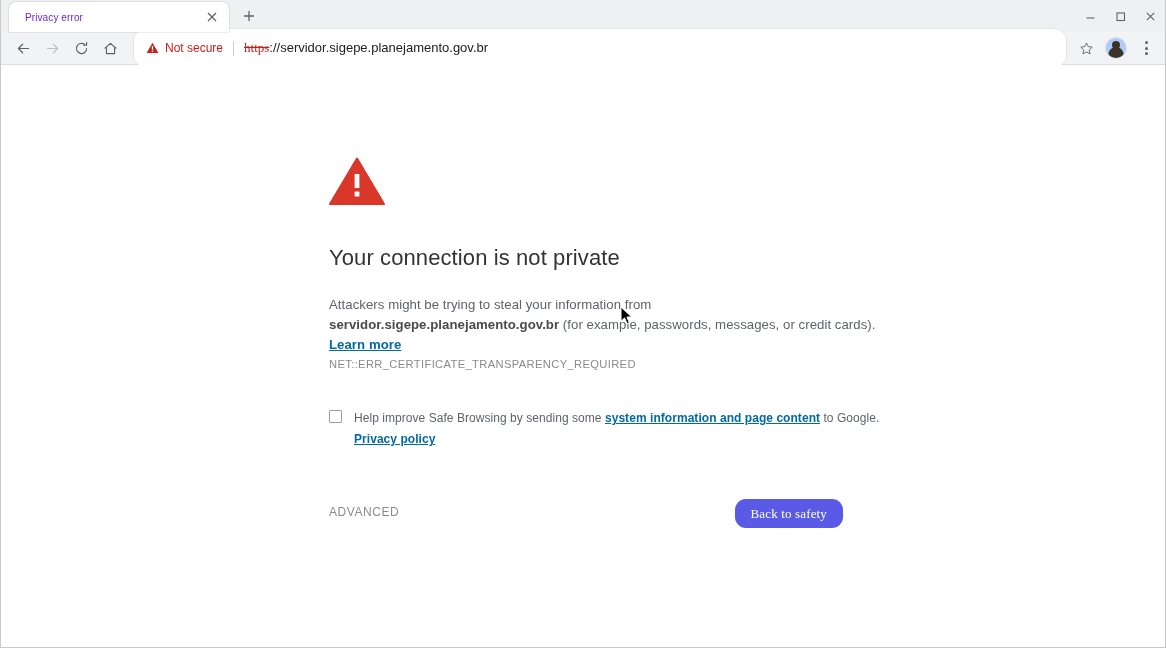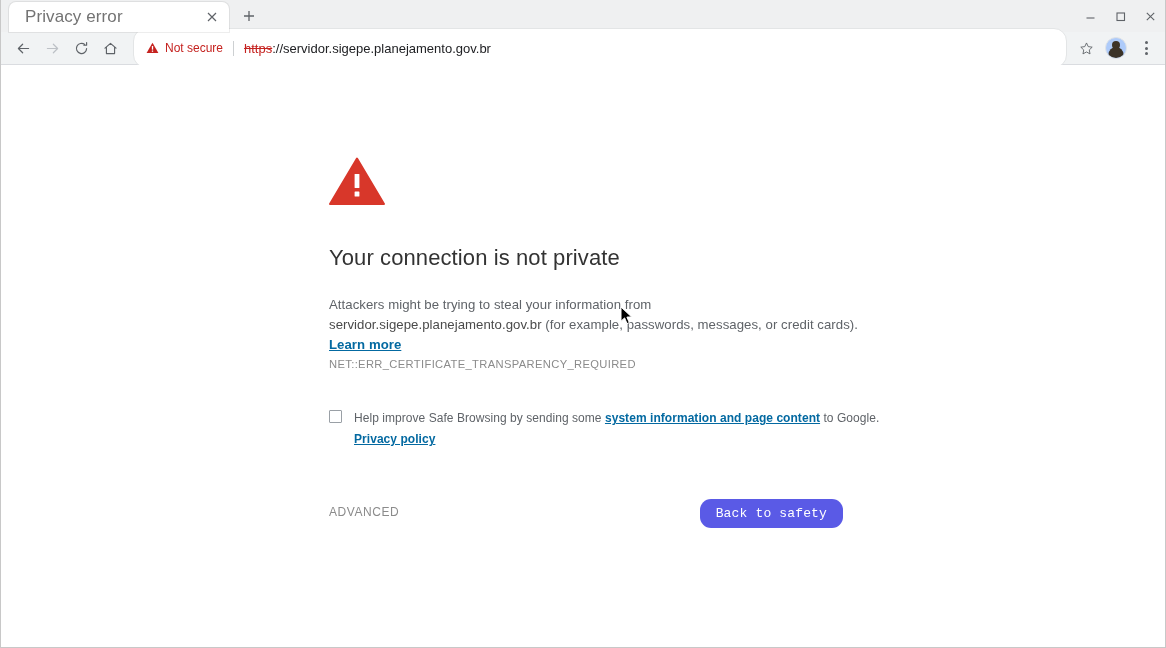--- a/index.html
+++ b/index.html
@@ -55,22 +55,22 @@
     background: #ffffff;
     border-radius: 7px 7px 0 0;
     display: flex;
     align-items: center;
     padding: 0 8px 0 16px;
     box-sizing: border-box;
     box-shadow: 0 0 0 1px rgba(0,0,0,0.07);
   }
   .tab-title {
     flex: 1;
-    font-size: 17px;
-    color: #737373;
+    font-size: 10px;
+    color: #6d28d9;
     white-space: nowrap;
     overflow: hidden;
     text-overflow: ellipsis;
     letter-spacing: 0.1px;
   }
   .tab-close {
     width: 18px;
     height: 18px;
     display: flex;
     align-items: center;
@@ -174,20 +174,21 @@
     font-size: 13px;
     color: #202124;
     white-space: nowrap;
     overflow: hidden;
     text-overflow: ellipsis;
     min-width: 0;
   }
   .url-scheme {
     color: #c5221f;
     text-decoration: line-through;
+    font-family: Liberation Serif, serif;
   }
   .omni-actions {
     display: flex;
     align-items: center;
     flex: 0 0 auto;
   }
   .star-btn {
     width: 26px; height: 26px;
     display: flex; align-items: center; justify-content: center;
     color: #5f6368;
@@ -268,21 +269,21 @@
     letter-spacing: 0.1px;
   }
   .body-text {
     font-size: 13.2px;
     color: #5f6368;
     line-height: 20.3px;
     margin: 0;
     letter-spacing: 0.05px;
   }
   .body-text .host {
-    font-weight: normal;
+    font-weight: bold;
     color: #4a4a4a;
   }
   a.link {
     color: #0369a1;
     text-decoration: underline;
     font-size: 13.2px;
     font-weight: bold;
   }
   .error-code {
     font-size: 11.2px;
@@ -334,21 +335,21 @@
   }
   .safety-btn {
     background: #5a5ae6;
     color: #ffffff;
     font-size: 13px;
     border: none;
     border-radius: 11px;
     padding: 0 16px;
     height: 29px;
     line-height: 29px;
-    font-family: Liberation Mono, monospace;
+    font-family: Liberation Serif, serif;
     letter-spacing: 0.15px;
     white-space: nowrap;
   }
 
   
   .cursor {
     position: absolute;
     left: 619px;
     top: 241px;
     width: 14px;

